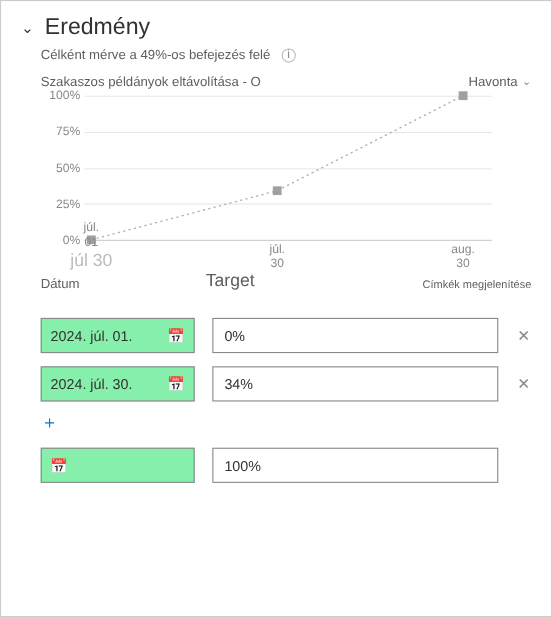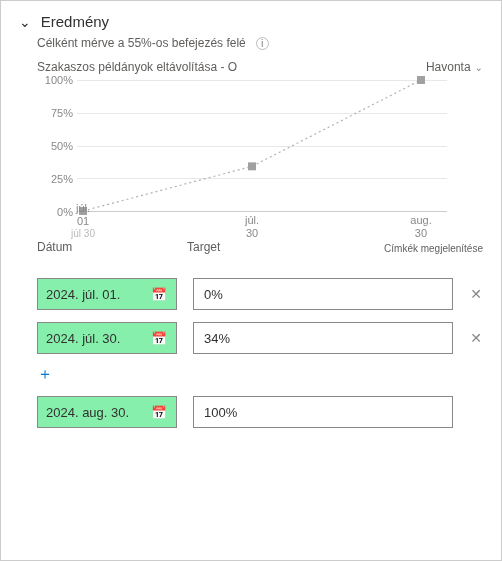--- a/index.html
+++ b/index.html
@@ -15,21 +15,21 @@
     padding: 12px 18px 18px 18px;
     overflow: hidden;
   }
   .header-row {
     display: flex;
     align-items: center;
     gap: 10px;
     margin-bottom: 6px;
   }
   .chevron-icon { font-size: 14px; color: #323130; cursor: pointer; }
-  .section-title { font-size: 15px; }
+  .section-title { font-size: 21px; }
   .subtitle-row {
     display: flex;
     align-items: center;
     gap: 10px;
     margin: 4px 0 10px 18px;
     color: #605e5c;
     font-size: 12px;
   }
   .info-icon { color: #888; font-size: 11px; border:1px solid #bbb; border-radius:50%; width:13px; height:13px; display:inline-flex; align-items:center; justify-content:center; line-height:1;}
   .chart-header {
@@ -70,21 +70,21 @@
     text-align: center; color: #888; font-size: 11px;
     margin: 6px 0 14px 0;
   }
   .legend-marker {
     display:inline-block; width:9px; height:9px; background:#a0a0a0; margin-right:6px; vertical-align:middle;
   }
   .labels-row {
     display: flex; align-items:flex-end; margin-left:18px; margin-bottom:24px;
   }
   .col-date-label { width: 150px; color:#605e5c; font-size:12px; }
-  .col-target-label { flex:1; color:#605e5c; font-size:12px; }
+  .col-target-label { flex:1; color:#605e5c; font-size:16px; }
   .col-linktext { font-size:10px; color:#605e5c; text-align:right; }
   .goal-row {
     display:flex; align-items:center; gap:16px; margin-left:18px; margin-bottom:12px;
   }
   .date-input {
     display:flex; align-items:center; justify-content:space-between;
     width:140px; height:32px; border:1px solid #8a8886; padding:0 8px; background:#86efac;
   }
   .date-input span { font-size:13px; }
   .cal-icon { color:#555; font-size:13px; }
@@ -101,21 +101,21 @@
 </style>
 </head>
 <body>
 
 <div class="header-row">
   <span class="chevron-icon">⌄</span>
   <span class="section-title">Eredmény</span>
 </div>
 
 <div class="subtitle-row">
-  <span>Célként mérve a 55%-os befejezés felé</span>
+  <span>Célként mérve a 49%-os befejezés felé</span>
   <span class="info-icon">i</span>
 </div>
 
 <div class="chart-header">
   <span>Szakaszos példányok eltávolítása - O</span>
   <span class="freq">
     <span>Havonta</span>
     <span class="caret">⌄</span>
   </span>
 </div>
@@ -138,21 +138,21 @@
         <polyline points="6,132 175,87 344,0" fill="none" stroke="#b0b0b0" stroke-width="1.2" stroke-dasharray="2,3"></polyline>
         <rect x="2" y="128" width="8" height="8" fill="#a0a0a0"></rect>
         <rect x="171" y="83" width="8" height="8" fill="#a0a0a0"></rect>
         <rect x="340" y="-4" width="8" height="8" fill="#a0a0a0"></rect>
       </svg>
     </div>
 
     <div class="xtick" style="left:46px;">
       <span>júl.</span>
       <span class="day">01</span>
-      <span class="day" style="color:#bbb; font-size:10px;">júl 30</span>
+      <span class="day" style="color:#bbb; font-size:16px;">júl 30</span>
     </div>
     <div class="xtick" style="left:215px;">
       <span>júl.</span>
       <span class="day">30</span>
     </div>
     <div class="xtick" style="left:384px;">
       <span>aug.</span>
       <span class="day">30</span>
     </div>
   </div>
@@ -186,20 +186,19 @@
   </div>
   <span class="remove-x">✕</span>
 </div>
 
 <div class="add-row">
   <span class="plus">＋</span>
 </div>
 
 <div class="goal-row">
   <div class="date-input">
-    <span>2024. aug. 30.</span>
     <span class="cal-icon">📅</span>
   </div>
   <div class="target-input">
     <span>100%</span>
   </div>
   <span style="width:14px"></span>
 </div>
 
 </body></html>

